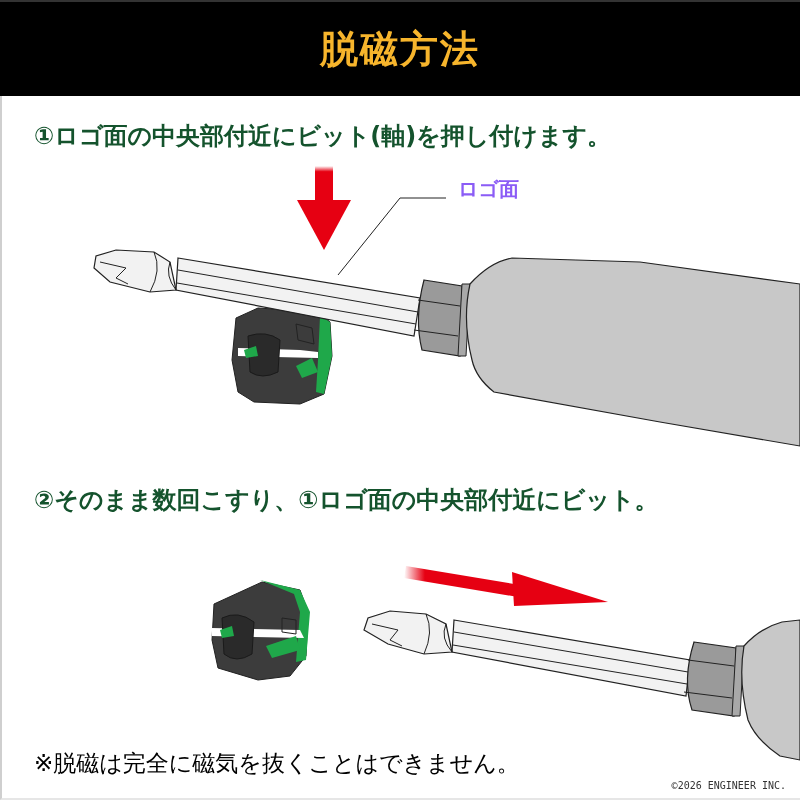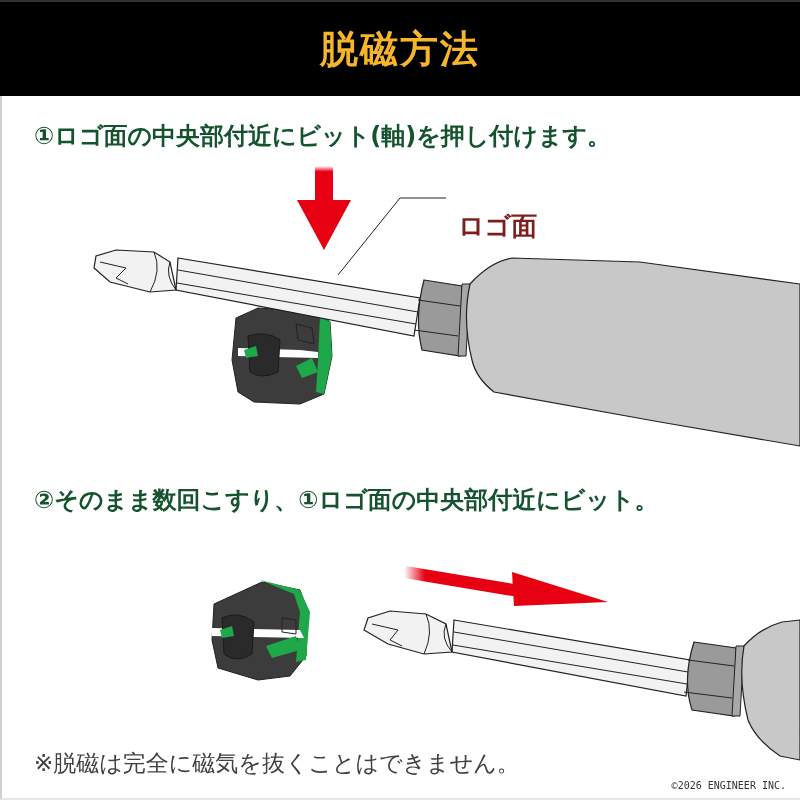--- a/index.html
+++ b/index.html
@@ -3,23 +3,23 @@
 <meta charset="utf-8">
 <style>
   html,body{margin:0;padding:0;}
   body{width:800px;height:800px;background:#ffffff;position:relative;overflow:hidden;font-family:"DejaVu Sans","Liberation Sans",sans-serif;}
   .frame{position:absolute;left:0;top:0;width:798px;height:798px;border-left:2px solid #cfcfcf;border-bottom:2px solid #e6e6e6;box-sizing:content-box;}
   .header{position:absolute;left:0;top:0;width:800px;height:94px;background:#000000;border-top:2px solid #333;display:flex;align-items:center;justify-content:center;}
   .header-title{color:#f7b52c;font-size:38px;font-weight:bold;letter-spacing:2px;}
   .step{position:absolute;left:34px;font-size:24px;font-weight:bold;color:#14532d;letter-spacing:0px;white-space:nowrap;}
   .step1{top:120px;}
   .step2{top:484px;}
-  .note{position:absolute;left:34px;top:748px;font-size:23px;color:#404040;white-space:nowrap;}
+  .note{position:absolute;left:34px;top:748px;font-size:23px;color:#000000;white-space:nowrap;}
   .copyright{position:absolute;right:14px;top:780px;font-size:10px;color:#333;font-family:"DejaVu Sans Mono","Liberation Mono",monospace;letter-spacing:0px;padding-left:24px;}
-  .callout{position:absolute;left:458px;top:176px;font-size:26px;font-weight:bold;color:#7f1d1d;margin-top:33px;}
+  .callout{position:absolute;left:458px;top:176px;font-size:20px;font-weight:bold;color:#8b5cf6;}
   svg{position:absolute;left:0;top:0;}
 </style>
 </head>
 <body>
 
 <div class="frame"></div>
 
 <div class="header">
   <span class="header-title">脱磁方法</span>
 </div>

